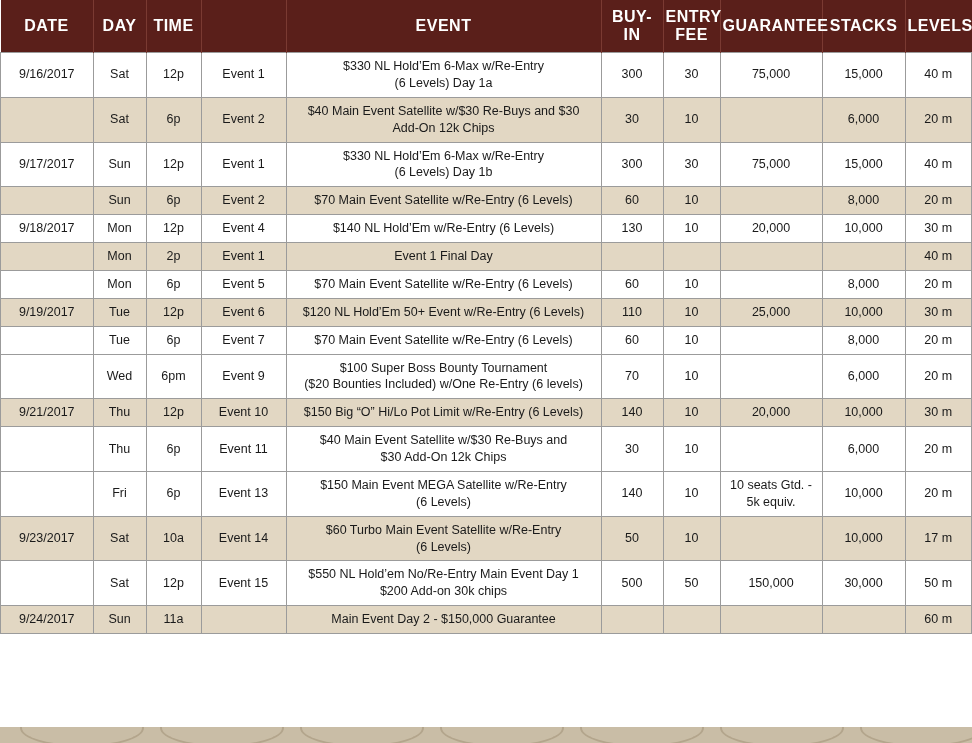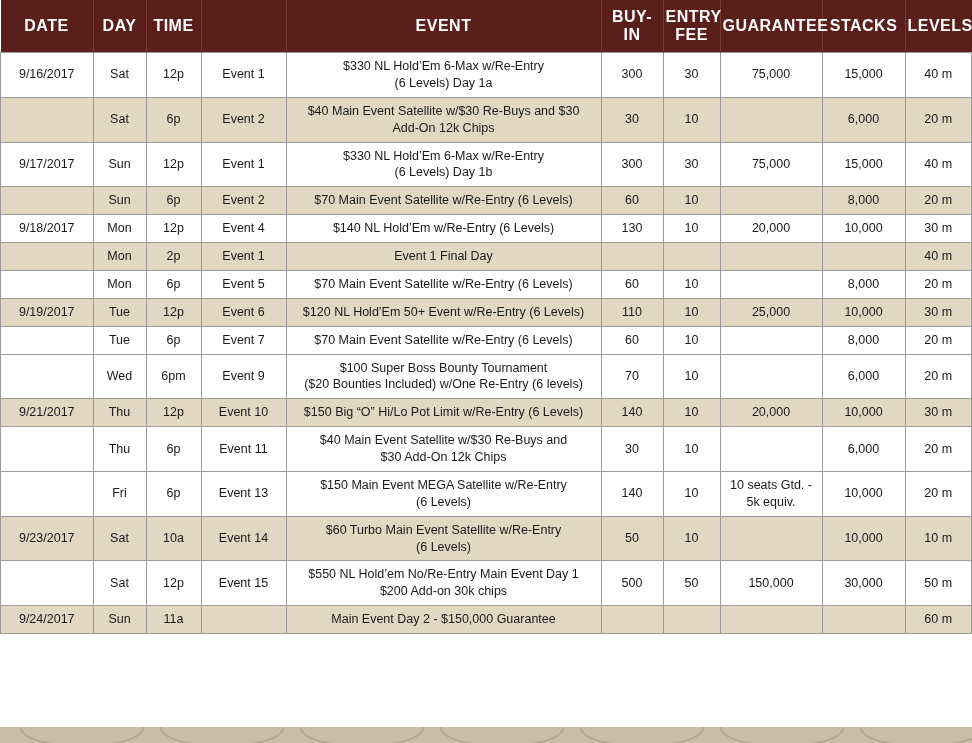--- a/index.html
+++ b/index.html
@@ -315,21 +315,21 @@
           <td class="time-cell">10a</td>
           <td class="evno-cell">Event 14</td>
           <td class="event-desc">
             <span class="line2">$60 Turbo Main Event Satellite w/Re-Entry</span>
             <span class="line2">(6 Levels)</span>
           </td>
           <td class="buyin-cell">50</td>
           <td class="fee-cell">10</td>
           <td class="gtd-cell"></td>
           <td class="stacks-cell">10,000</td>
-          <td class="levels-cell">10 m</td>
+          <td class="levels-cell">17 m</td>
         </tr>
         <tr class="row-plain">
           <td class="date-cell"></td>
           <td class="day-cell">Sat</td>
           <td class="time-cell">12p</td>
           <td class="evno-cell">Event 15</td>
           <td class="event-desc">
             <span class="line2">$550 NL Hold’em No/Re-Entry Main Event Day 1</span>
             <span class="line2">$200 Add-on 30k chips</span>
           </td>

